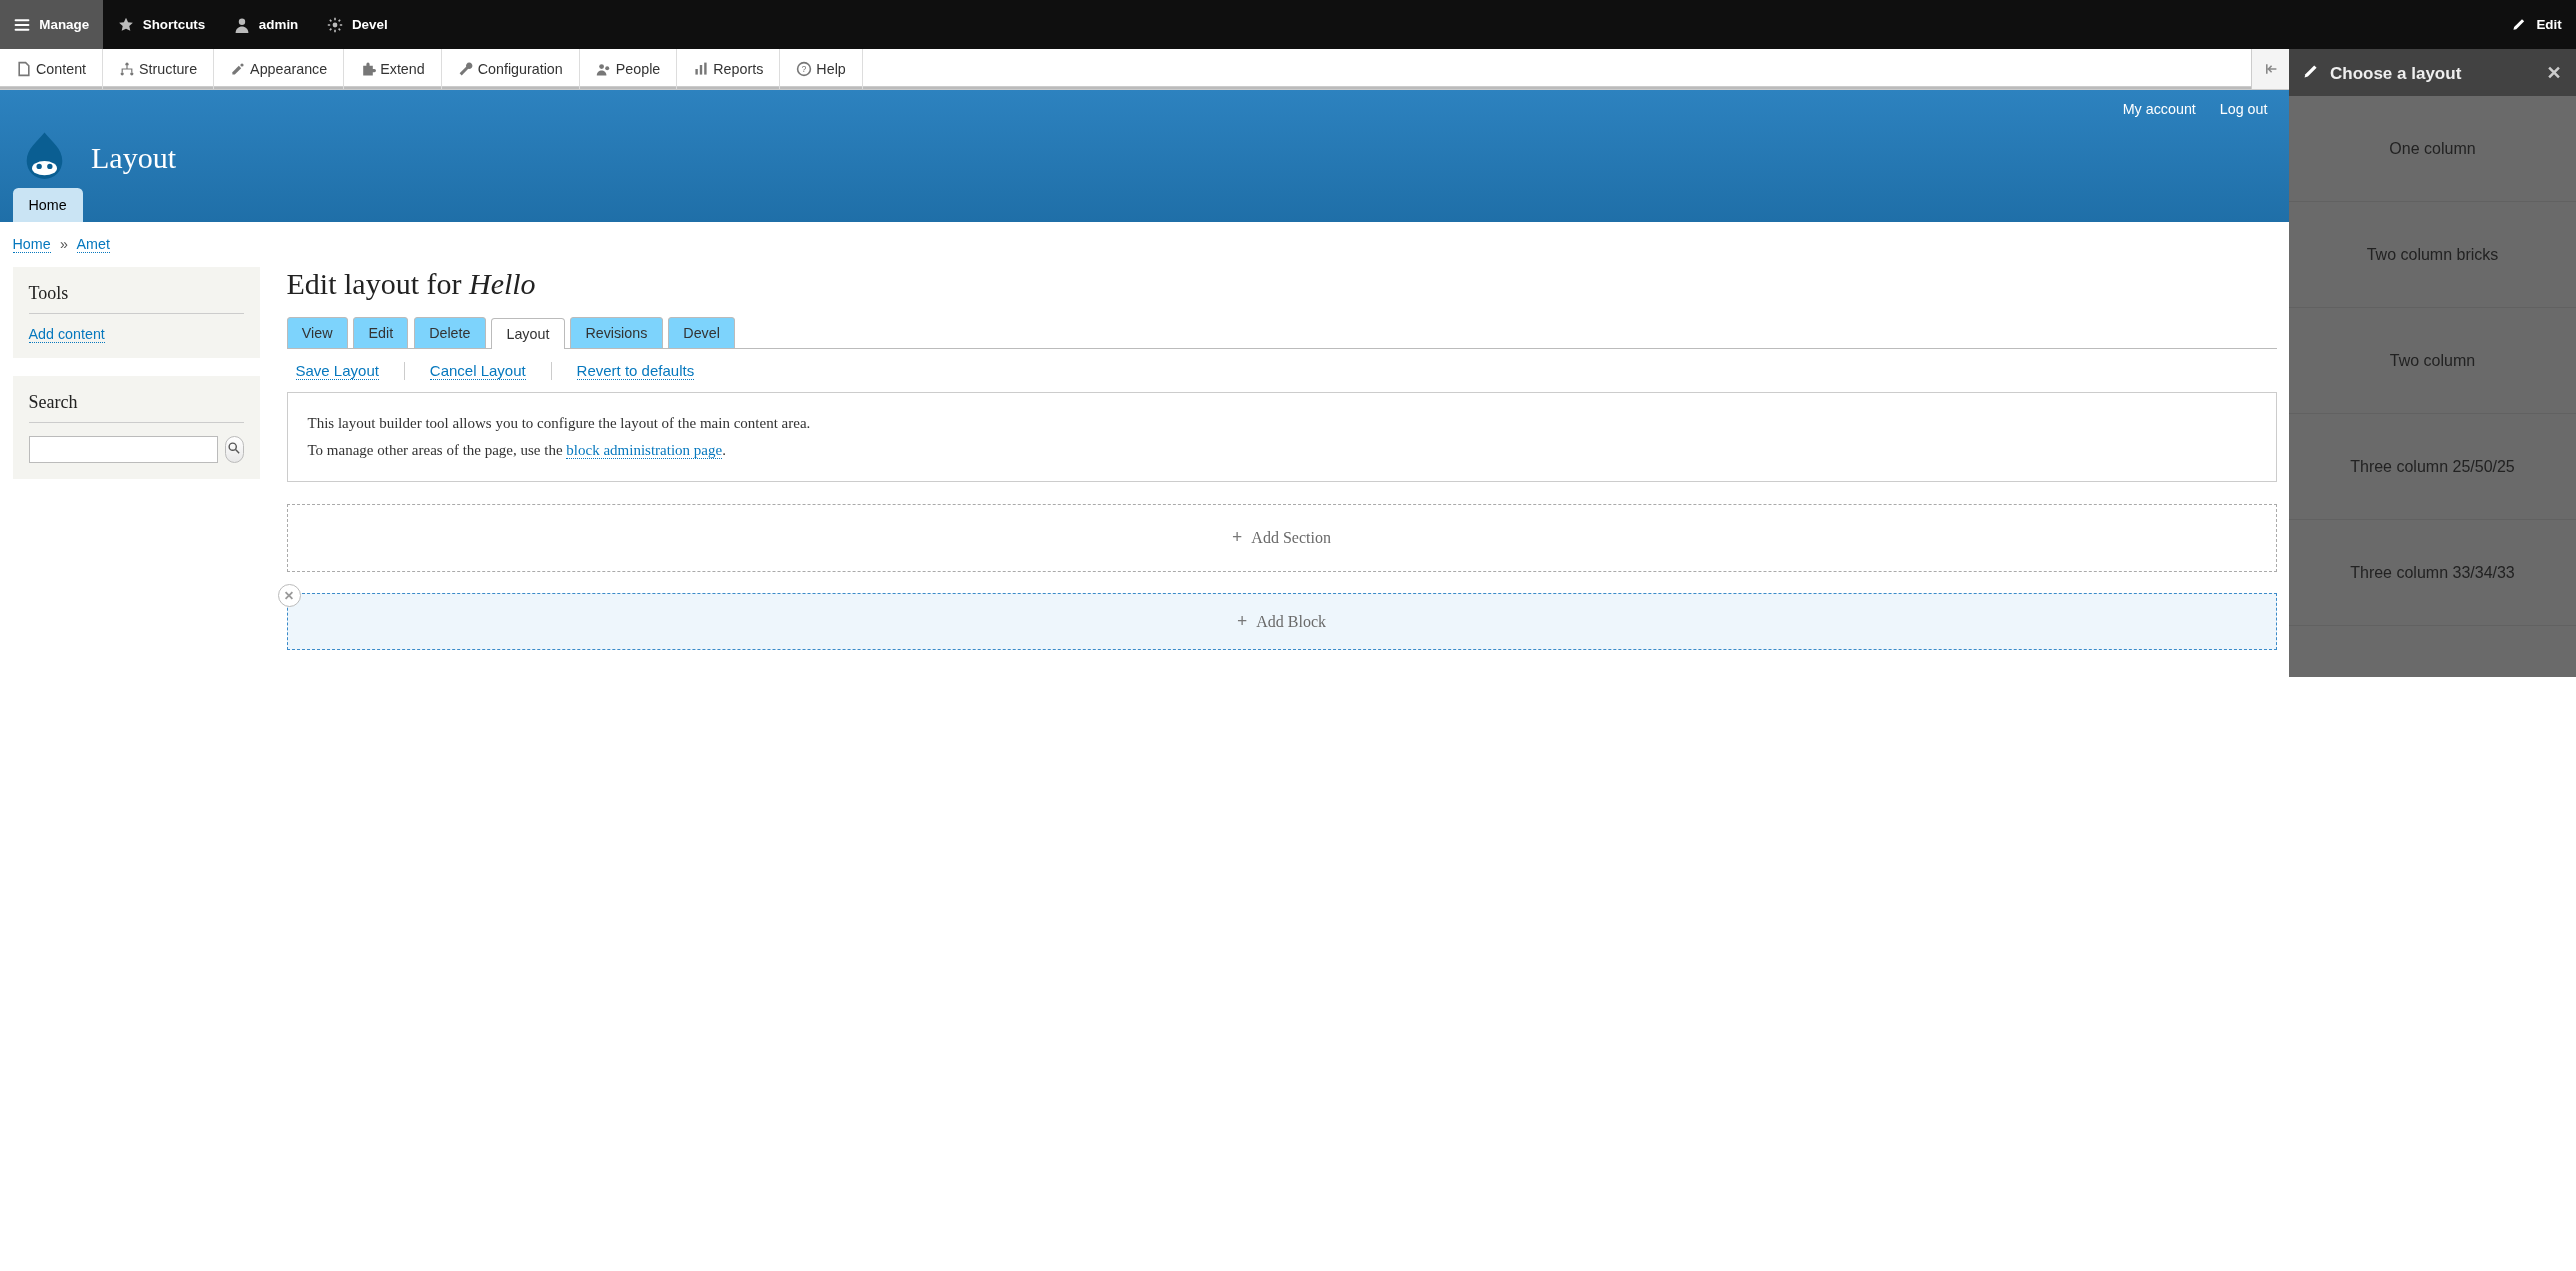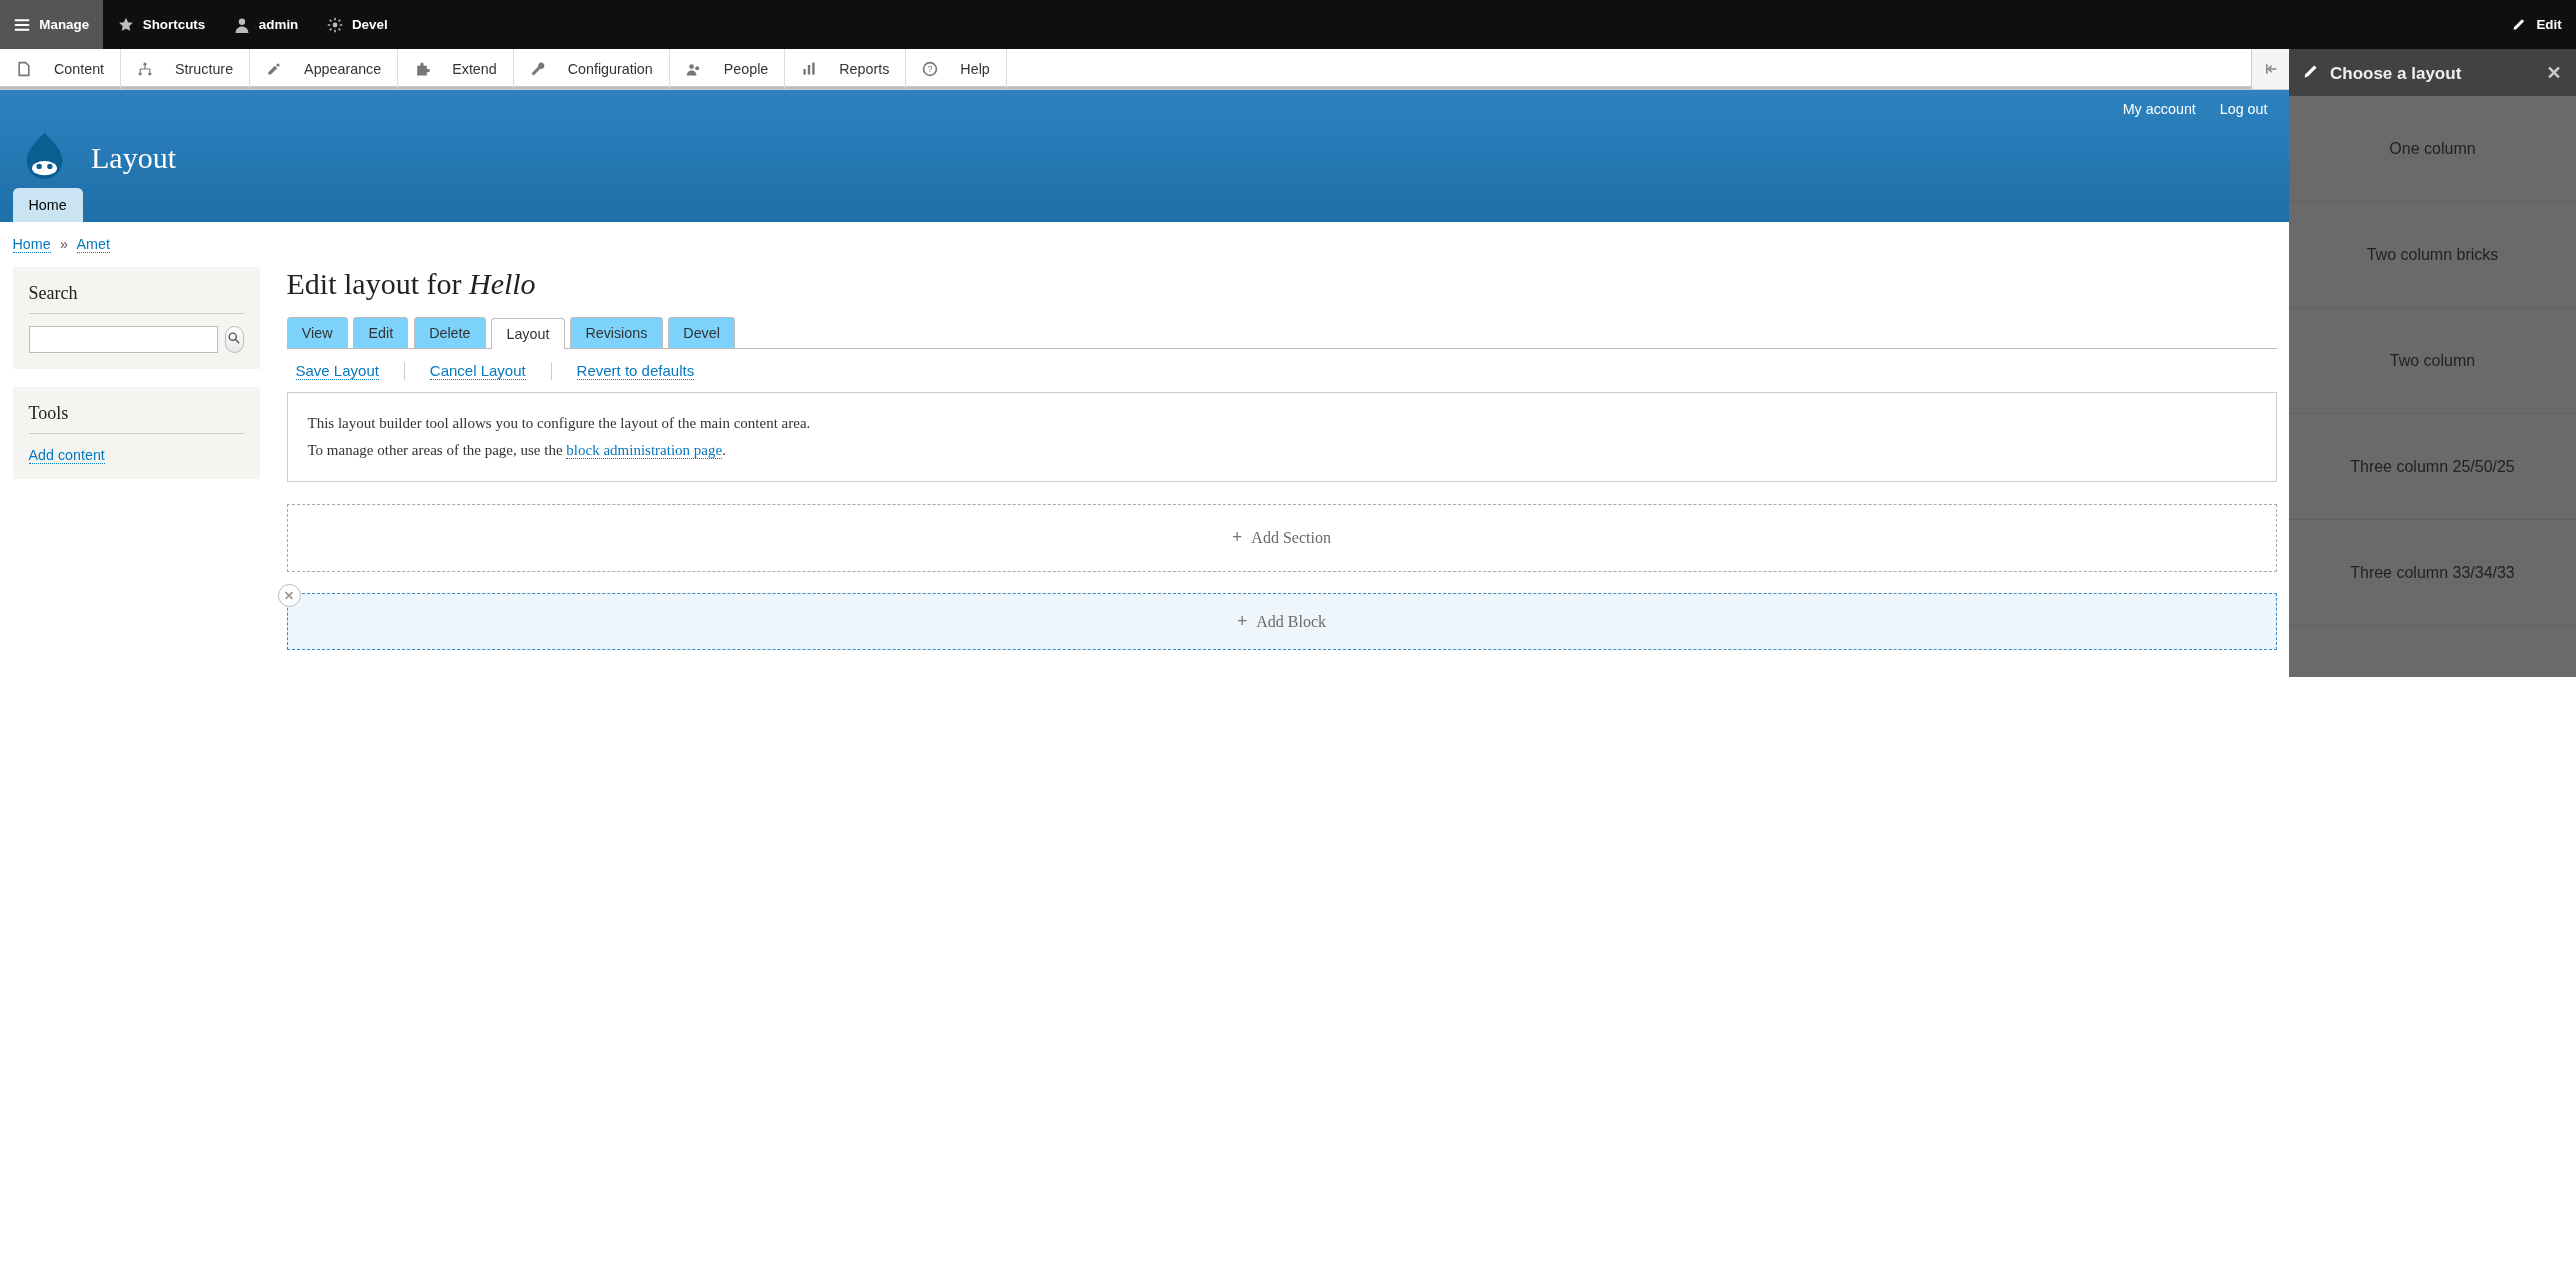--- a/index.html
+++ b/index.html
@@ -8,21 +8,21 @@
 
   
   .toolbar { background: #0f0f0f; color: #fff; display: flex; align-items: stretch; height: 49px; }
   .toolbar .tb-item { display: flex; align-items: center; padding: 0 14.3px; gap: 9px; font-weight: bold; font-size: 13.4px; cursor: pointer; }
   .toolbar .tb-item.active { background: #555; }
   .toolbar .spacer { flex: 1; }
   .tb-icon { width: 16px; height: 16px; display:inline-flex; align-items:center; justify-content:center; }
 
   
   .adminmenu { background: #fff; border-bottom: 0.9px solid #ccc; display: flex; align-items: stretch; height: 41px; box-shadow: inset 0 -2.7px 0 #bbb; }
-  .adminmenu .am-item { display:flex; align-items:center; gap:22px; padding: 0 16px; border-right: 0.9px solid #ddd; font-size: 14.3px; color:#333; cursor:pointer; }
+  .adminmenu .am-item { display:flex; align-items:center; gap:4px; padding: 0 16px; border-right: 0.9px solid #ddd; font-size: 14.3px; color:#333; cursor:pointer; }
   .adminmenu .am-right { margin-left:auto; display:flex; align-items:center; padding:0 10.7px; background:#f4f4f4; border-left:0.9px solid #ccc; }
 
   
   .blueband { background: linear-gradient(#2d82bf,#1f6fa8); color:#fff; position:relative; padding-bottom:0; }
   .blueband .userlinks { text-align:right; padding: 10.7px 21.5px 0 0; font-size:14.3px; }
   .blueband .userlinks span { margin-left: 20px; cursor:pointer; }
   .blueband .brand { display:flex; align-items:center; gap:18px; padding: 12.5px 16px 36px 16px; }
   .blueband .brand .title { font-family: Georgia, serif; font-size: 30px; }
   .blueband .hometab { position:absolute; bottom:0; left:12.5px; background:#cae4f4; color:#000; padding:9px 16px; border-radius:5.4px 5.4px 0 0; font-size:14.3px; cursor:pointer; }
 
@@ -228,36 +228,36 @@
 </div>
 
 <div class="crumbs">
   <a href="#">Home</a>
   <span class="sep">»</span>
   <a href="#">Amet</a>
 </div>
 
 <div class="cols">
   <div class="side">
+    <div class="sidebox">
+      <h3>Tools</h3>
+      <a href="#" class="link">Add content</a>
+    </div>
     <div class="sidebox">
       <h3>Search</h3>
       <div class="searchrow">
         <input type="text" style="">
         <div class="go">
           <span><svg viewBox="0 0 20 20" width="14.3" height="14.3">
                     <circle cx="8" cy="8" r="5" fill="none" stroke="#555" stroke-width="2"></circle>
                     <path d="M12 12l5 5" stroke="#555" stroke-width="2"></path>
                   </svg></span>
         </div>
       </div>
     </div>
-    <div class="sidebox">
-      <h3>Tools</h3>
-      <a href="#" class="link">Add content</a>
-    </div>
   </div>
 
   <div class="main">
     <h1>
       <span>Edit layout for </span><em>Hello</em>
     </h1>
 
     <div class="tabs" id="primary-tabs">
             <div class="tab">View</div>
             <div class="tab">Edit</div>

